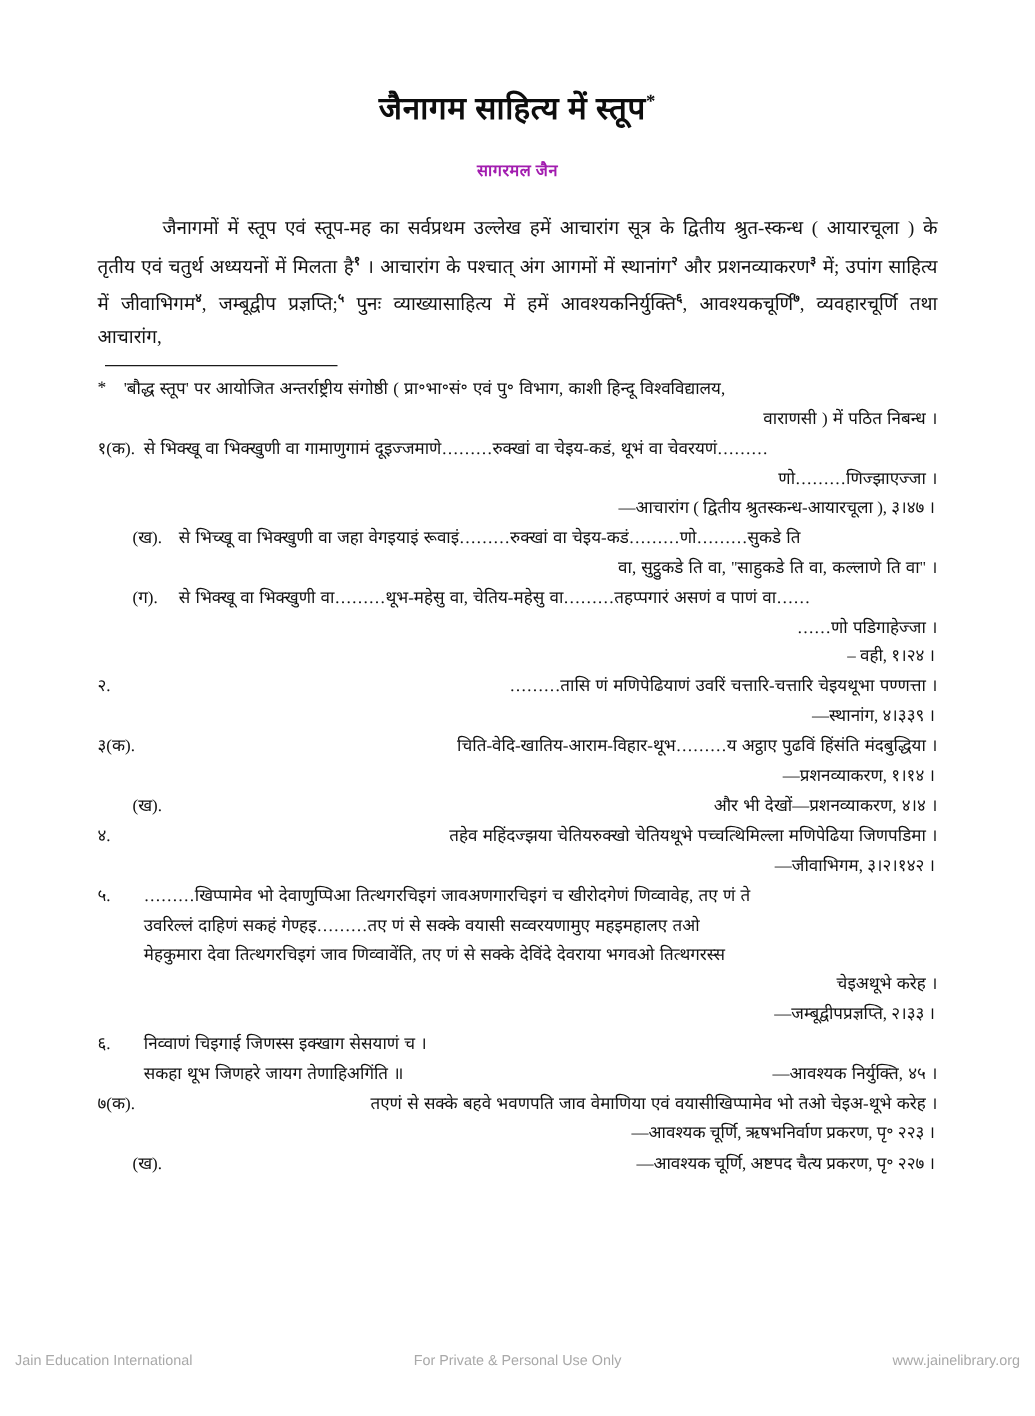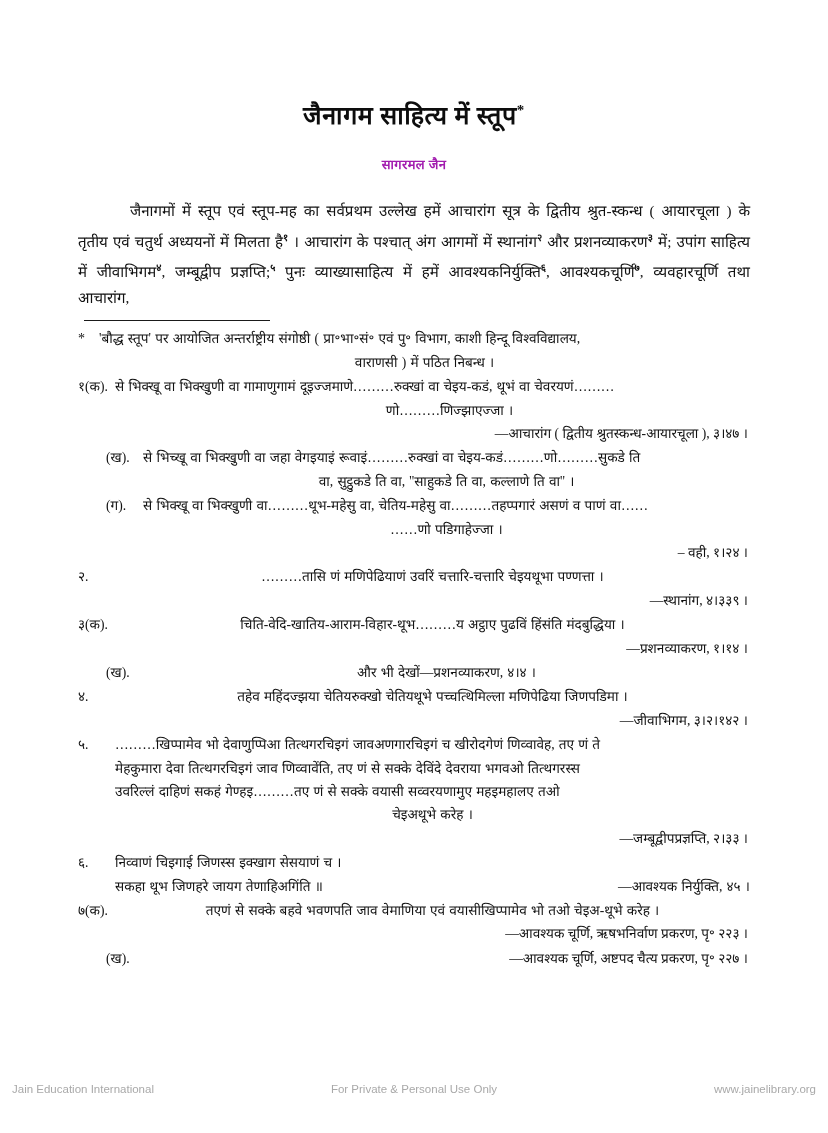--- a/index.html
+++ b/index.html
@@ -26,21 +26,21 @@
     position: absolute;
     left: 78px;
     top: 0;
     width: 672px;
   }
 
   
   .title-block { text-align: center; }
   .doc-title {
     margin: 0;
-    padding-top: 100px;
+    padding-top: 72px;
     font-size: 25px;
     font-weight: bold;
     letter-spacing: 0.6px;
     line-height: 1.25;
     color: #0d0d0d;
   }
   .doc-title .star {
     font-size: 15px;
     vertical-align: super;
     font-weight: bold;
@@ -99,21 +99,21 @@
     font-weight: normal;
   }
   .fn-marker.star { min-width: 18px; font-size: 14px; }
   .fn-body { flex: 1 1 auto; min-width: 0; }
   .fn-line {
     margin: 0;
     text-align: justify;
     text-justify: inter-word;
     word-spacing: 0.8px;
   }
-  .fn-line.nojust { text-align: center; }
+  .fn-line.nojust { text-align: right; }
   .fn-hang { margin-left: 34px; }
   .fn-cite {
     margin: 0;
     text-align: right;
     white-space: nowrap;
     padding-right: 2px;
   }
 
   
   #footer {
@@ -205,22 +205,22 @@
           <div class="fn-marker">४.</div>
           <div class="fn-body">
             <div class="fn-line nojust">तहेव महिंदज्झया चेतियरुक्खो चेतियथूभे पच्चत्थिमिल्ला मणिपेढिया जिणपडिमा ।</div>
             <div class="fn-cite">—जीवाभिगम, ३।२।१४२ ।</div>
           </div>
         </div>
         <div class="fn-item">
           <div class="fn-marker">५.</div>
           <div class="fn-body">
             <div class="fn-line">………खिप्पामेव भो देवाणुप्पिआ तित्थगरचिइगं जावअणगारचिइगं च खीरोदगेणं णिव्वावेह, तए णं ते</div>
+            <div class="fn-line">उवरिल्लं दाहिणं सकहं गेण्हइ………तए णं से सक्के वयासी सव्वरयणामुए महइमहालए तओ</div>
             <div class="fn-line">मेहकुमारा देवा तित्थगरचिइगं जाव णिव्वावेंति, तए णं से सक्के देविंदे देवराया भगवओ तित्थगरस्स</div>
-            <div class="fn-line">उवरिल्लं दाहिणं सकहं गेण्हइ………तए णं से सक्के वयासी सव्वरयणामुए महइमहालए तओ</div>
             <div class="fn-line nojust">चेइअथूभे करेह ।</div>
             <div class="fn-cite">—जम्बूद्वीपप्रज्ञप्ति, २।३३ ।</div>
           </div>
         </div>
         <div class="fn-item">
           <div class="fn-marker">६.</div>
           <div class="fn-body">
             <div class="fn-line">निव्वाणं चिइगाई जिणस्स इक्खाग सेसयाणं च ।</div>
             <div class="fn-line nojust" style="display: flex; justify-content: space-between;">
               <span>सकहा थूभ जिणहरे जायग तेणाहिअगिंति ॥</span>

